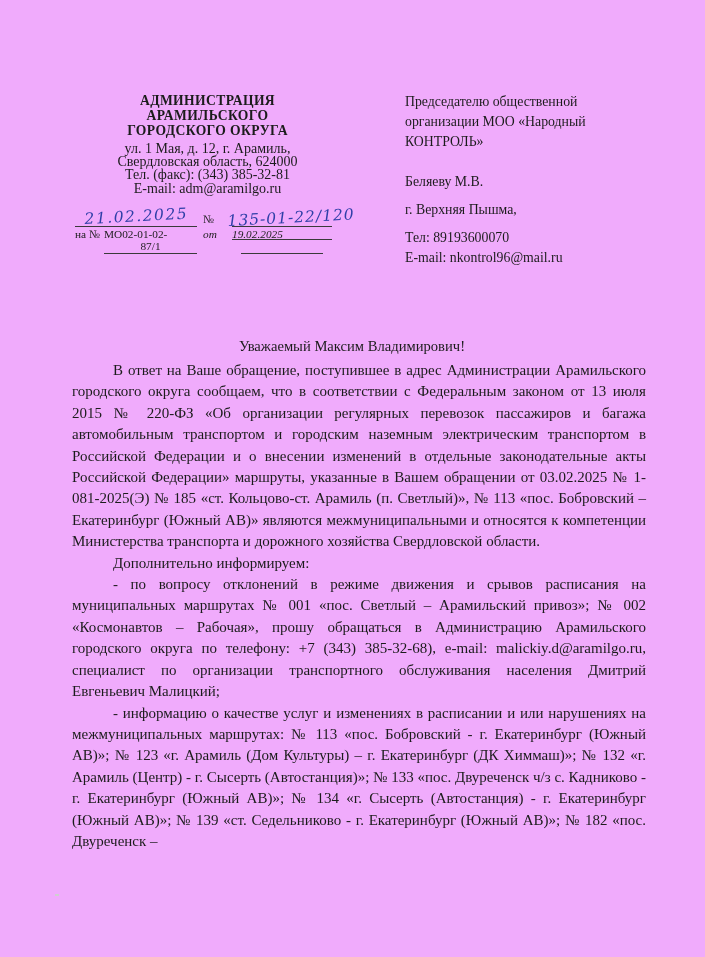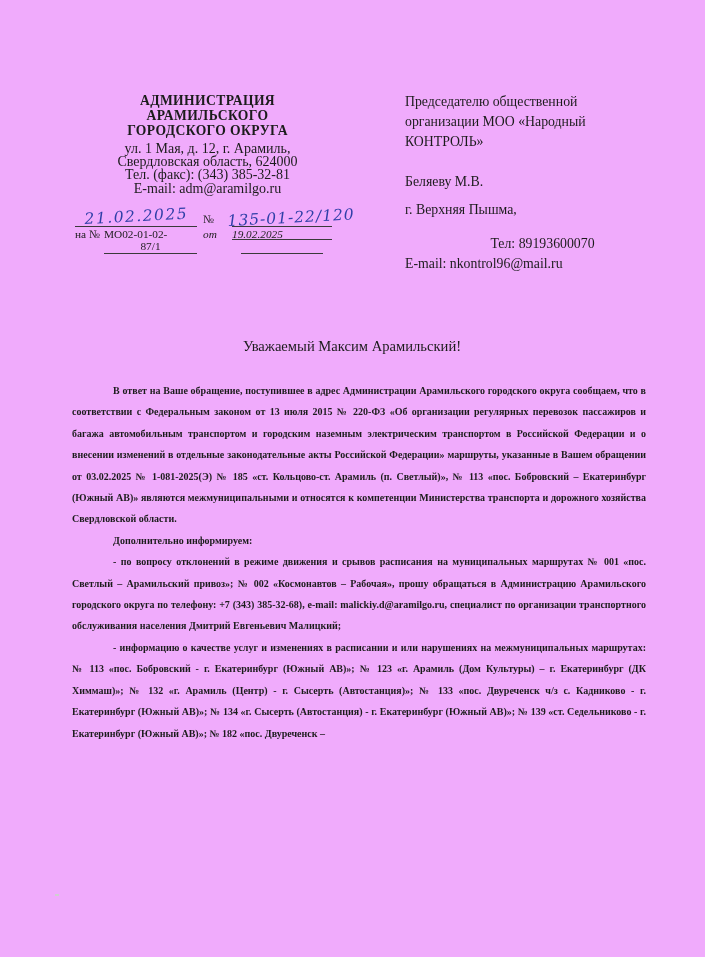--- a/index.html
+++ b/index.html
@@ -43,21 +43,21 @@
   .addressee {
     position: absolute;
     left: 405px;
     top: 92px;
     width: 275px;
     font-size: 13.8px;
     line-height: 19.8px;
   }
   .addr-name  { margin-top: 21px; }
   .addr-city  { margin-top: 8px; }
-  .addr-phone { margin-top: 14px; text-align: center; }
+  .addr-phone { margin-top: 8px; }
 
   
   .ref {
     position: absolute;
     left: 75px;
     top: 202px;
     width: 262px;
     font-size: 11.3px;
     display: grid;
     grid-template-columns: 29px 93px 35px 100px;
@@ -110,26 +110,25 @@
     position: absolute;
     left: 72px;
     top: 338px;
     width: 560px;
     text-align: center;
     font-size: 14.6px;
   }
   .body-text {
     position: absolute;
     left: 72px;
-    top: 380px;
+    top: 360px;
     width: 574px;
-    font-size: 10px;
+    font-size: 15px;
     line-height: 21.4px;
     text-align: justify;
-    font-weight: bold;
   }
   .body-text p {
     margin: 0;
     text-indent: 41px;
   }
 
   .artifact {
     position: absolute;
     left: 55px;
     top: 894px;
@@ -175,21 +174,21 @@
     </div>
     <div class="cell-na">на №</div>
     <div class="cell-innum1">МО02-01-02-</div>
     <div class="cell-ot">от</div>
     <div class="cell-indate line-b">19.02.2025</div>
     <div class="cell-innum2 line-b">87/1</div>
     <div class="cell-extra line-b"></div>
   </div>
 
 
-  <div class="salutation">Уважаемый Максим Арамильский!</div>
+  <div class="salutation">Уважаемый Максим Владимирович!</div>
 
   <div class="body-text">
     <p>В ответ на Ваше обращение, поступившее в адрес Администрации Арамильского городского округа сообщаем, что в соответствии с Федеральным законом от 13 июля 2015 № 220-ФЗ «Об организации регулярных перевозок пассажиров и багажа автомобильным транспортом и городским наземным электрическим транспортом в Российской Федерации и о внесении изменений в отдельные законодательные акты Российской Федерации» маршруты, указанные в Вашем обращении от 03.02.2025 № 1-081-2025(Э) № 185 «ст. Кольцово-ст. Арамиль (п. Светлый)», № 113 «пос. Бобровский – Екатеринбург (Южный АВ)» являются межмуниципальными и относятся к компетенции Министерства транспорта и дорожного хозяйства Свердловской области.</p>
     <p>Дополнительно информируем:</p>
     <p>- по вопросу отклонений в режиме движения и срывов расписания на муниципальных маршрутах № 001 «пос. Светлый – Арамильский привоз»; № 002 «Космонавтов – Рабочая», прошу обращаться в Администрацию Арамильского городского округа по телефону: +7 (343) 385-32-68), e-mail: malickiy.d@aramilgo.ru, специалист по организации транспортного обслуживания населения Дмитрий Евгеньевич Малицкий;</p>
     <p>- информацию о качестве услуг и изменениях в расписании и или нарушениях на межмуниципальных маршрутах: № 113 «пос. Бобровский - г. Екатеринбург (Южный АВ)»; № 123 «г. Арамиль (Дом Культуры) – г. Екатеринбург (ДК Химмаш)»; № 132 «г. Арамиль (Центр) - г. Сысерть (Автостанция)»; № 133 «пос. Двуреченск ч/з с. Кадниково - г. Екатеринбург (Южный АВ)»; № 134 «г. Сысерть (Автостанция) - г. Екатеринбург (Южный АВ)»; № 139 «ст. Седельниково - г. Екатеринбург (Южный АВ)»; № 182 «пос. Двуреченск –</p>
   </div>
 
   <div class="artifact"></div>
 

